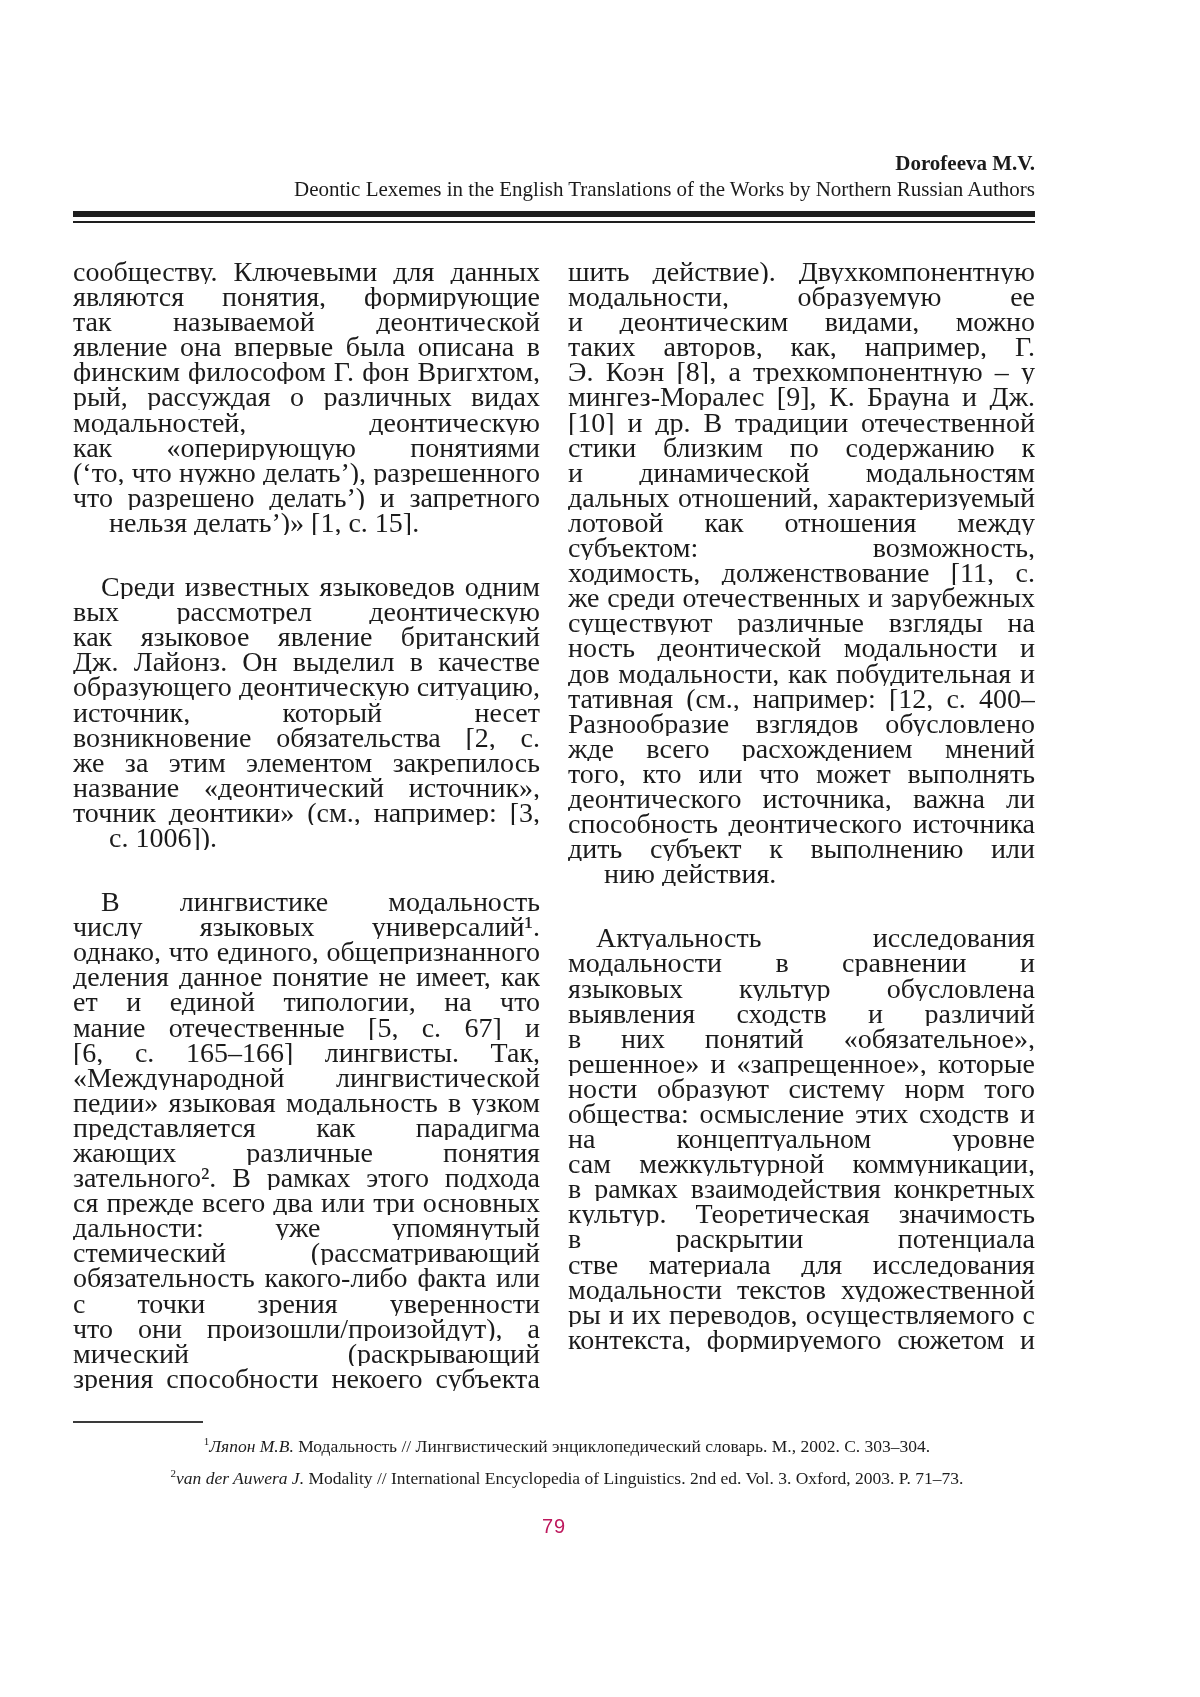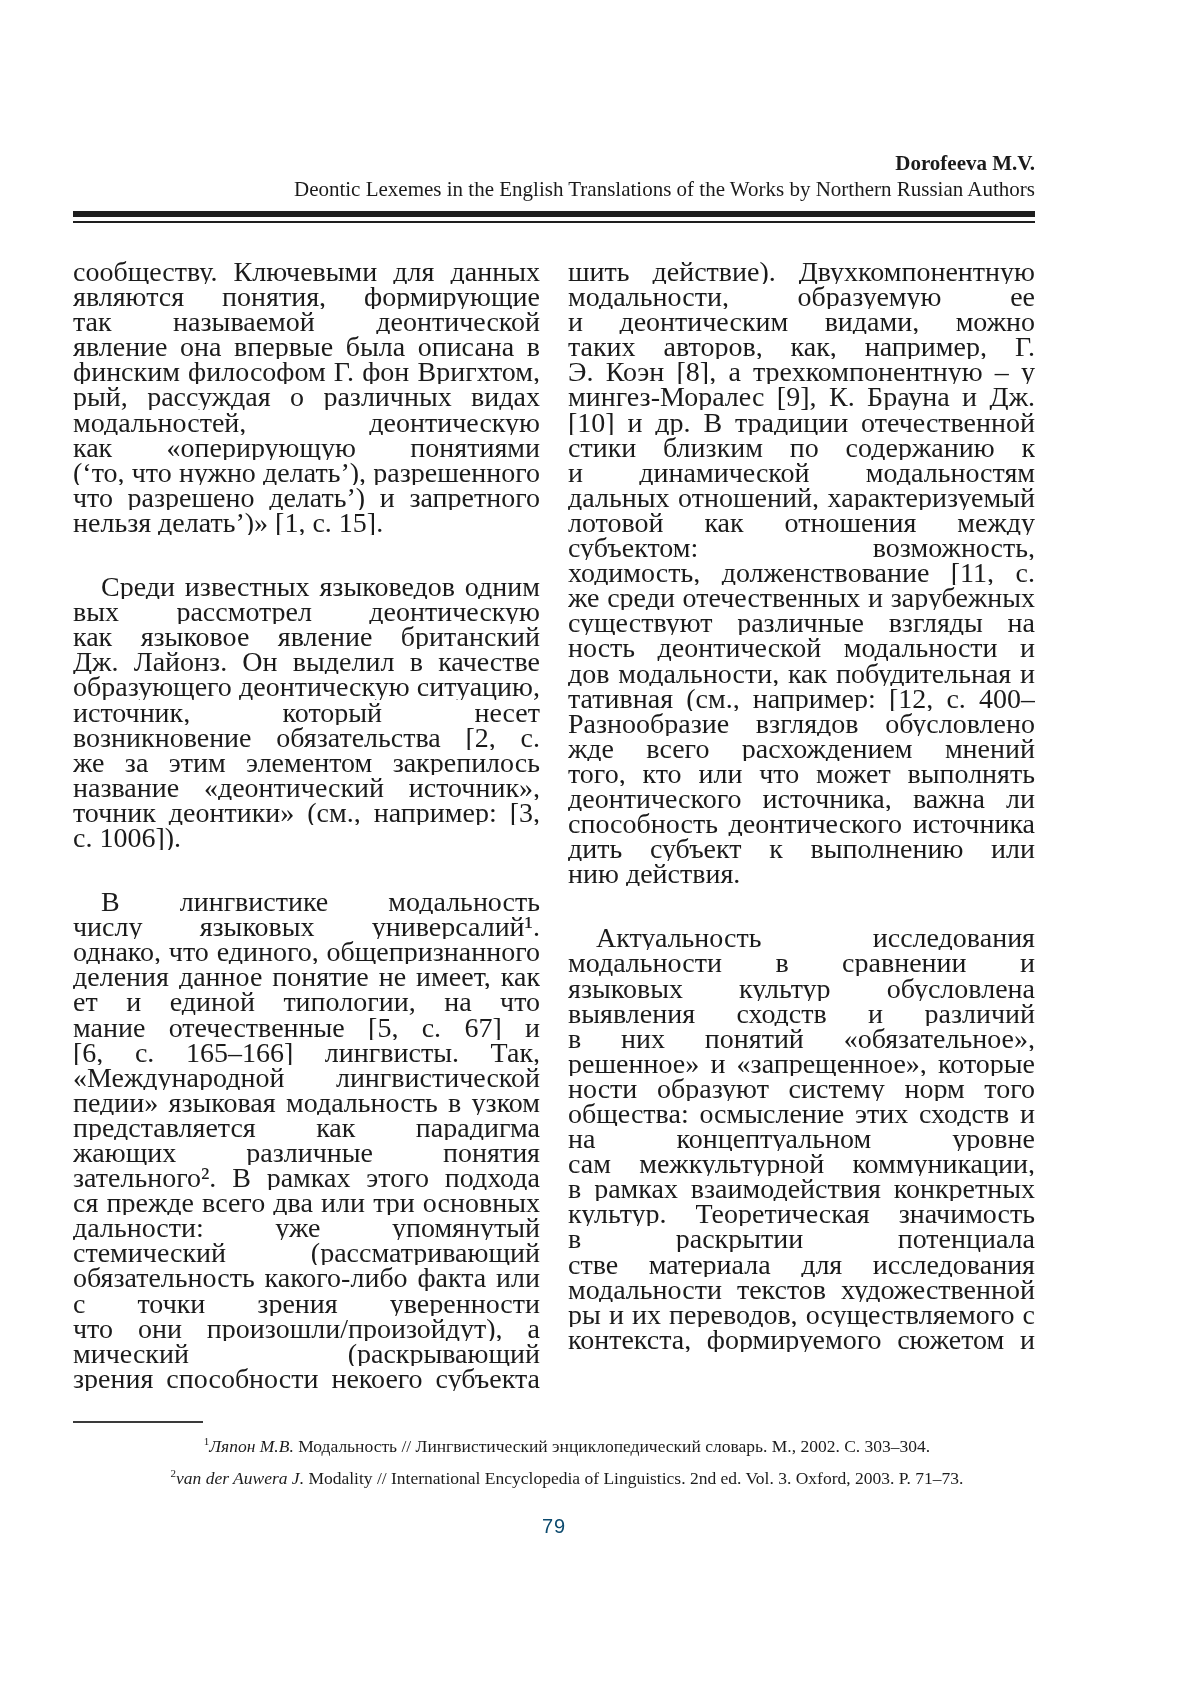--- a/index.html
+++ b/index.html
@@ -44,21 +44,21 @@
     line-height: 25.1px;
   }
   .line {
     text-align: justify;
     text-align-last: justify;
     white-space: normal;
     height: 25.1px;
     overflow: hidden;
   }
   .line.ind { text-indent: 28px; margin-top: 39px; }
-  .line.end { text-align: center; text-align-last: left; }
+  .line.end { text-align: center; text-align-last: left; margin-left: 36px; }
   .footnote-sep {
     margin-top: 30px;
     width: 130px;
     border-top: 2px solid #3a3a3a;
   }
   .footnotes {
     margin-top: 12px;
     font-size: 17.5px;
     line-height: 22px;
   }
@@ -71,21 +71,21 @@
     font-size: 11px;
     line-height: 0;
     vertical-align: super;
   }
   .footnote .fn-author { font-style: italic; }
   .page-number {
     margin-top: 26px;
     text-align: center;
     font-size: 20px;
     font-family: "Liberation Sans", sans-serif;
-    color: #0c4a6e;
+    color: #be185d;
     letter-spacing: 1px;
   }
 </style>
 </head>
 <body>
 
 <div class="page">
   <div class="content">
 
     <div class="running-head">

